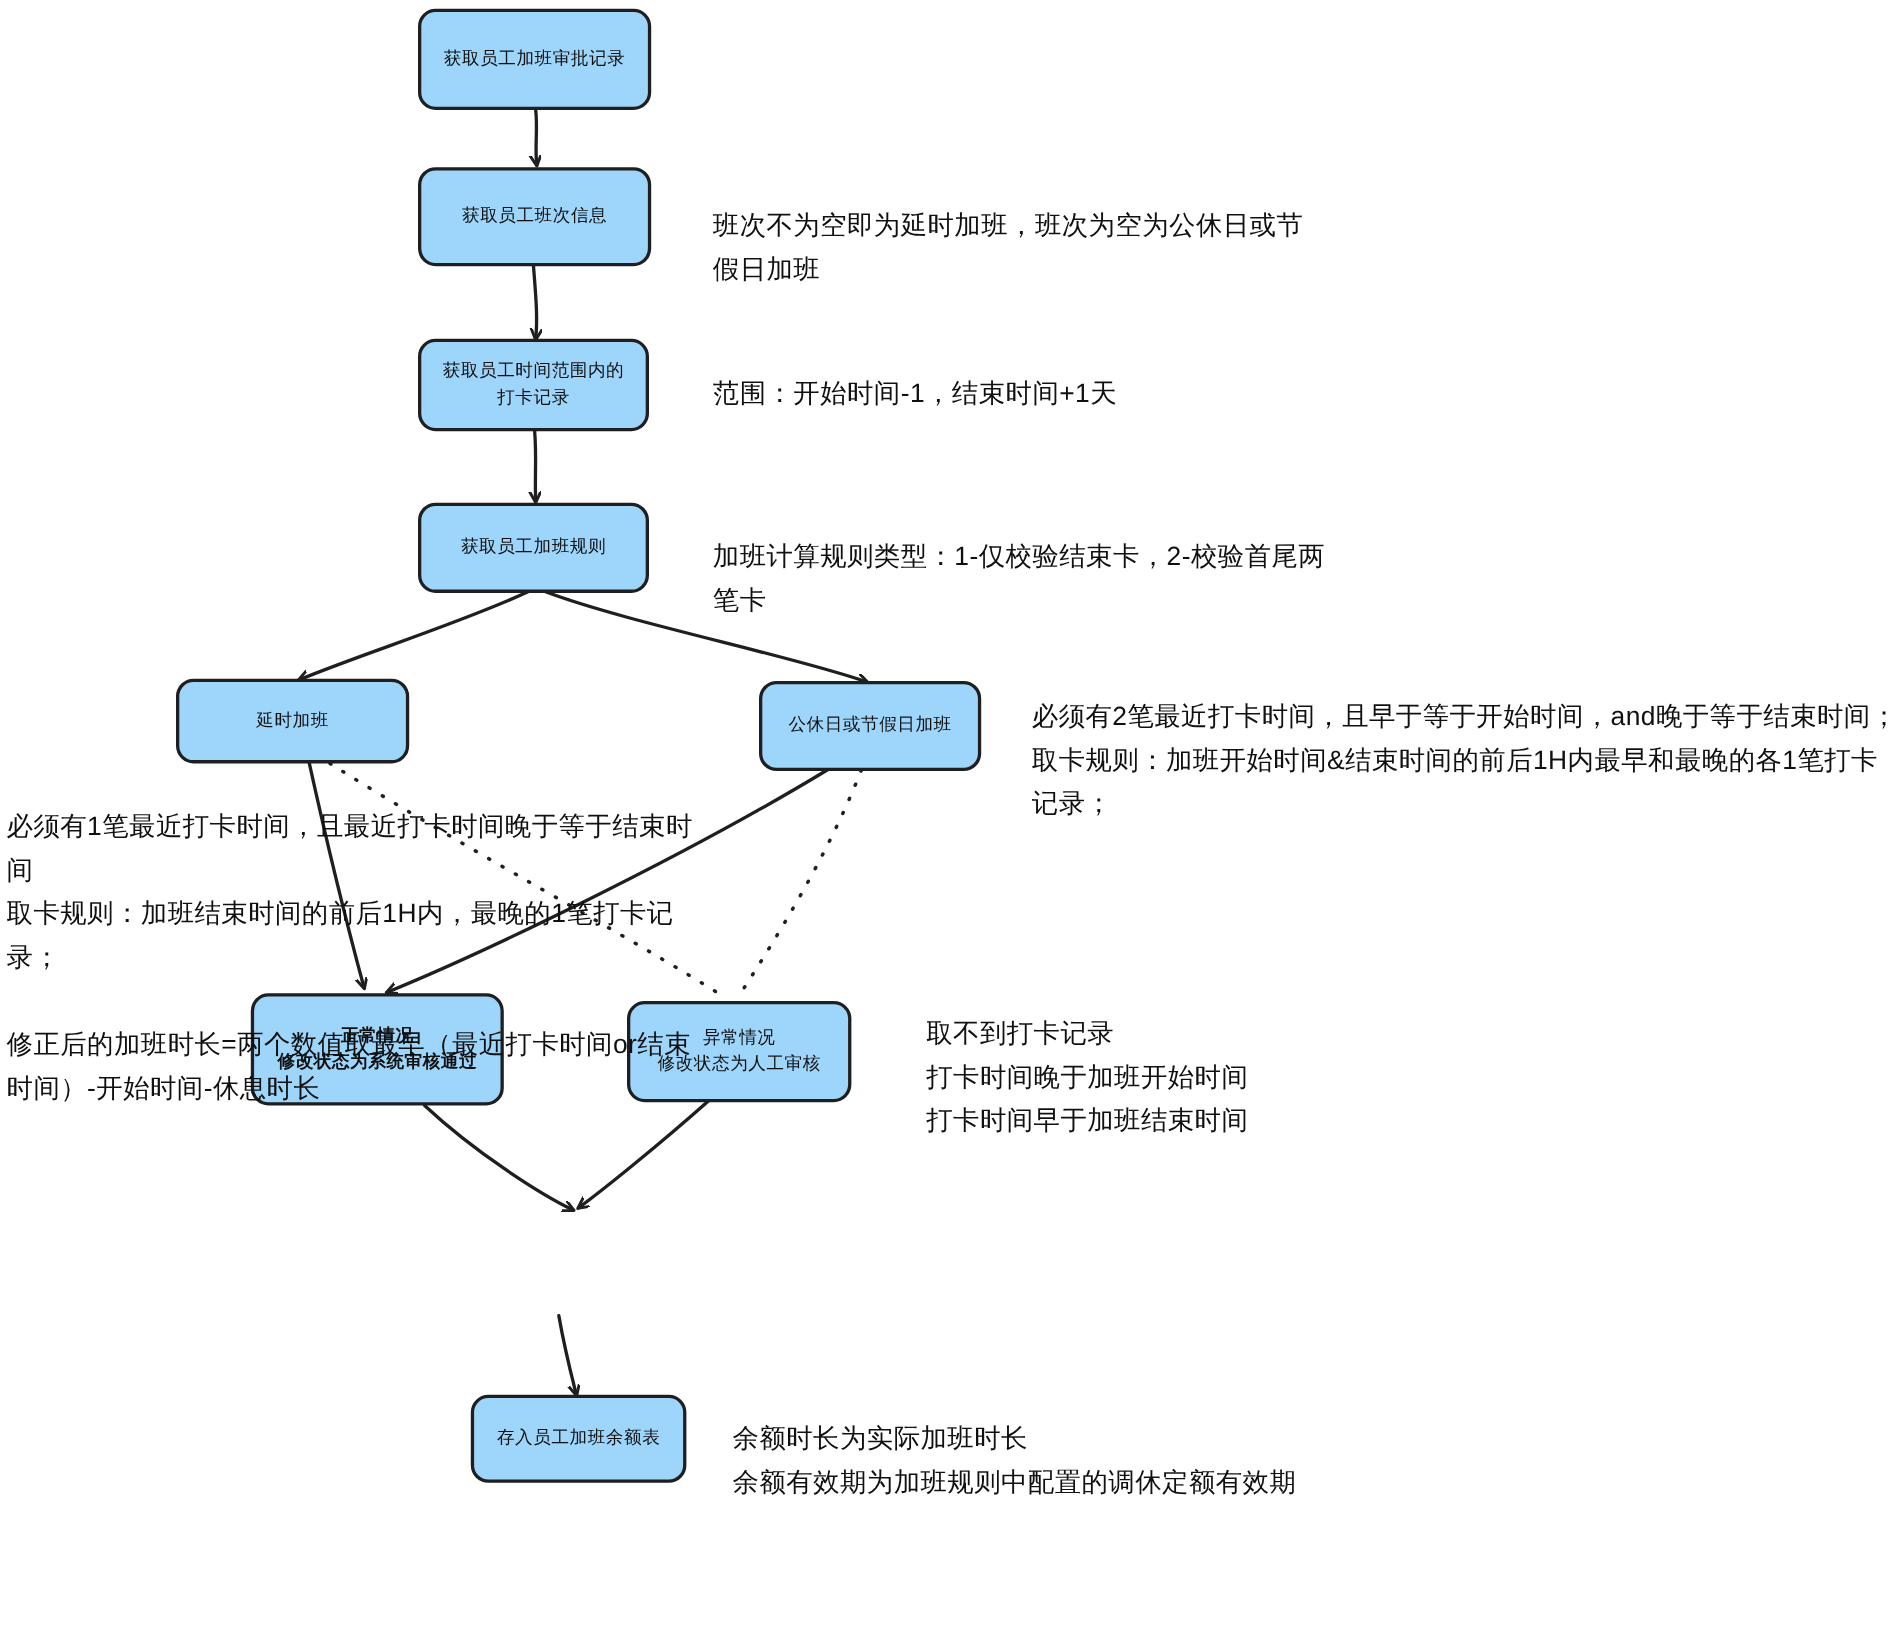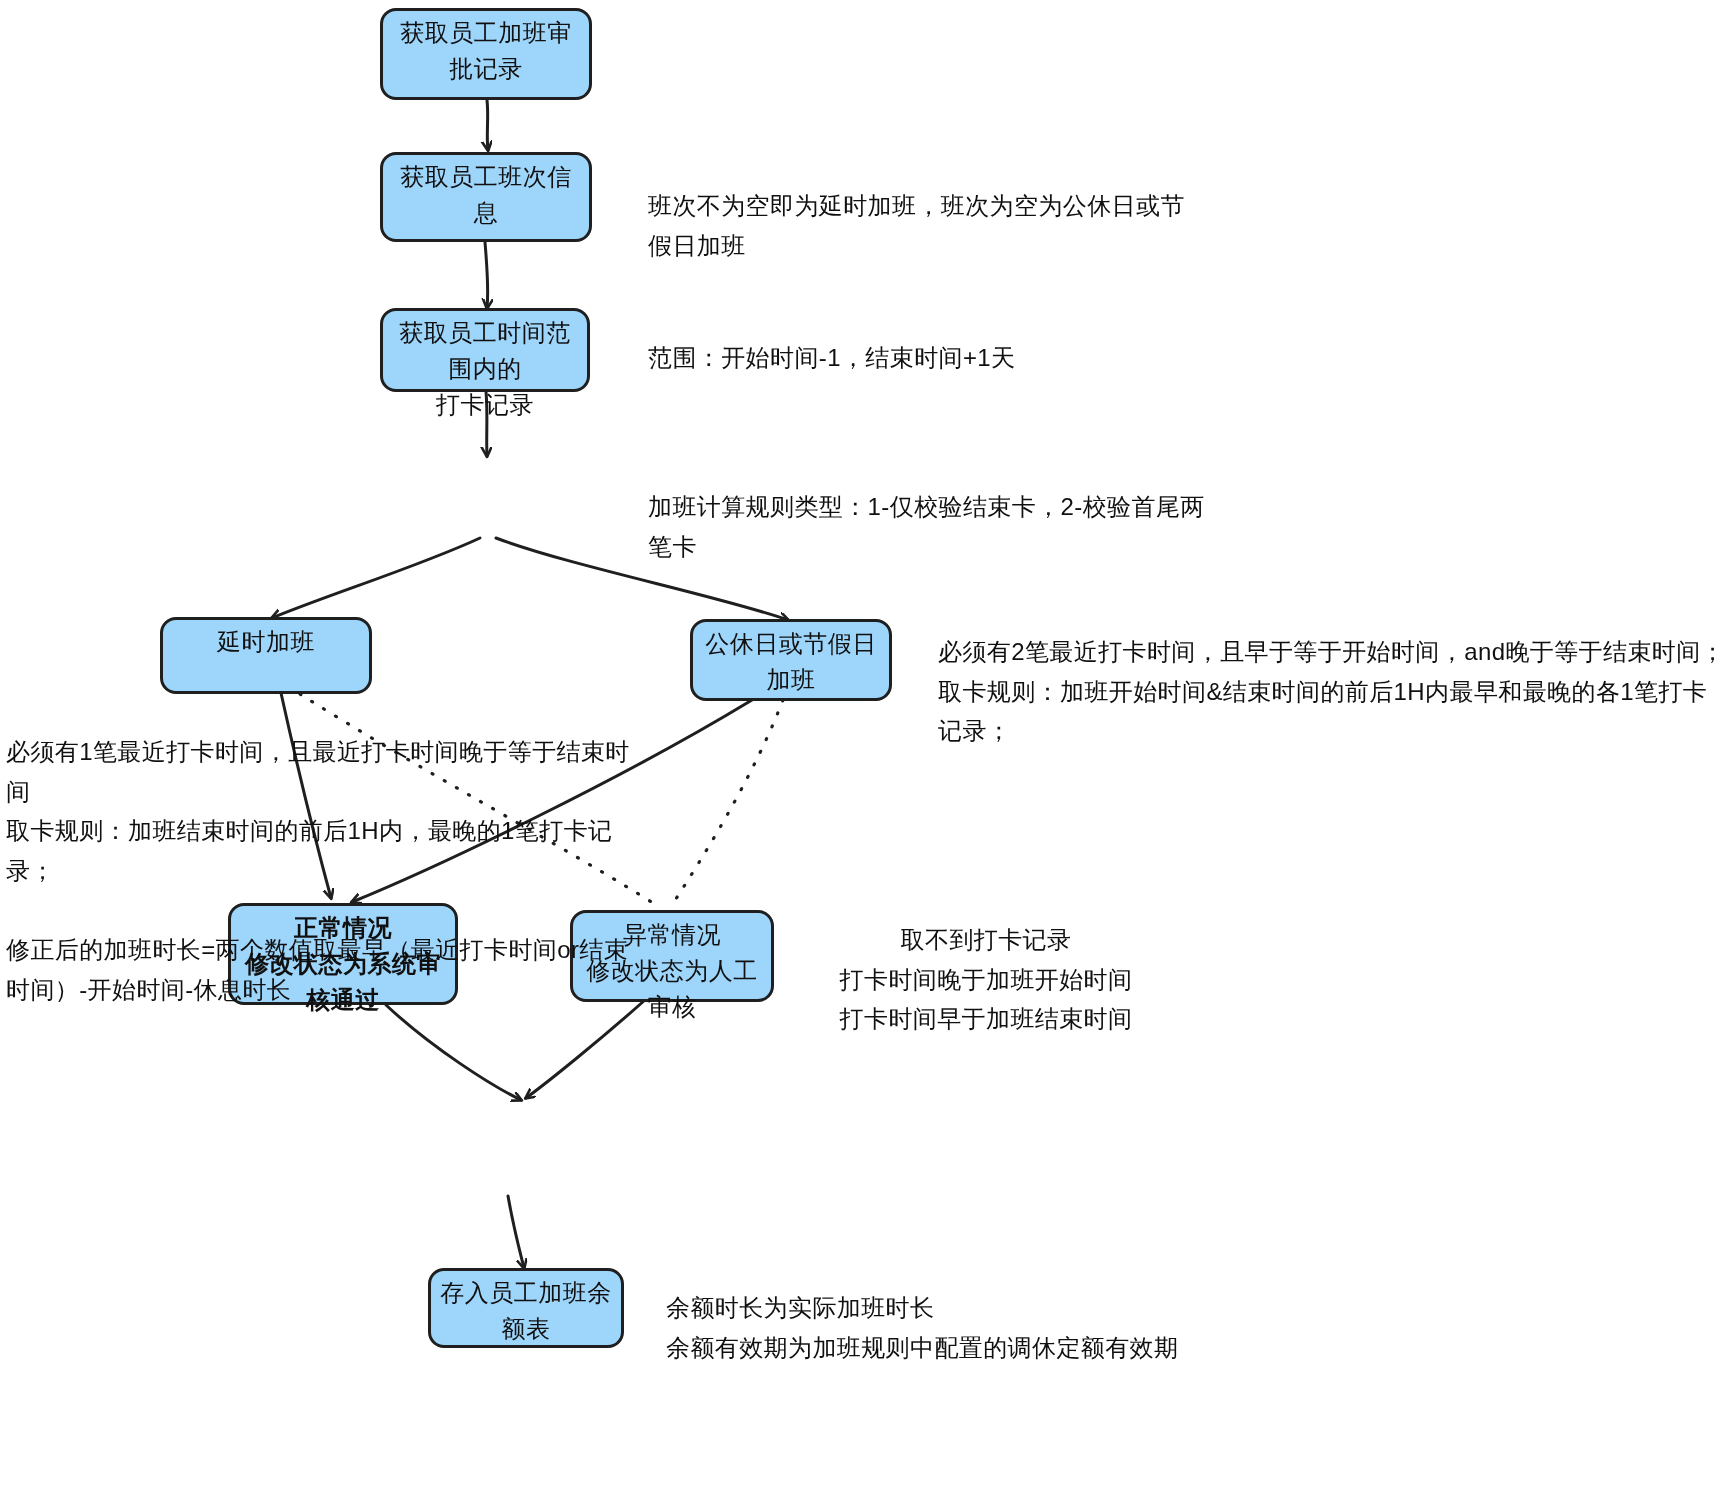--- a/index.html
+++ b/index.html
@@ -20,24 +20,25 @@
     width: 1730px;
     height: 1500px;
   }
   .node {
     position: absolute;
     background: #9ed5fb;
     border: 3px solid #1f1f1f;
     border-radius: 16px;
     box-sizing: border-box;
     display: flex;
+    align-items: center;
     justify-content: center;
     text-align: center;
     color: #101010;
-    font-size: 24px;
+    font-size: 16px;
     line-height: 1.5;
     letter-spacing: 0.5px;
     white-space: pre-line;
     padding: 4px 8px;
   }
   .annot {
     position: absolute;
     color: #101010;
     font-size: 24px;
     line-height: 1.65;
@@ -95,20 +96,23 @@
 
   <div class="node" style="left:380px; top:152px; width:212px; height:90px;">
     <span>获取员工班次信息</span>
   </div>
 
   <div class="node" style="left:380px; top:308px; width:210px; height:84px;">
     <span>获取员工时间范围内的
 打卡记录</span>
   </div>
 
+  <div class="node" style="left:380px; top:457px; width:210px; height:82px;">
+    <span>获取员工加班规则</span>
+  </div>
 
   <div class="node" style="left:690px; top:619px; width:202px; height:82px;">
     <span>公休日或节假日加班</span>
   </div>
 
   <div class="node" style="left:160px; top:617px; width:212px; height:77px;">
     <span>延时加班</span>
   </div>
 
   <div class="node" style="left:228px; top:903px; width:230px; height:102px;font-weight:bold;">
@@ -133,21 +137,21 @@
   <div class="annot" style="left:648px; top:487px; width:560px;">加班计算规则类型：1-仅校验结束卡，2-校验首尾两笔卡</div>
 
   <div class="annot" style="left:938px; top:632px; width:790px;">必须有2笔最近打卡时间，且早于等于开始时间，and晚于等于结束时间；
 取卡规则：加班开始时间&amp;结束时间的前后1H内最早和最晚的各1笔打卡记录；</div>
 
   <div class="annot" style="left:6px; top:732px; width:640px;">必须有1笔最近打卡时间，且最近打卡时间晚于等于结束时间
 取卡规则：加班结束时间的前后1H内，最晚的1笔打卡记录；
 
 修正后的加班时长=两个数值取最早（最近打卡时间or结束时间）-开始时间-休息时长</div>
 
-  <div class="annot" style="left:776px; top:920px; width:420px;text-align:center;">取不到打卡记录
+  <div class="annot" style="left:842px; top:920px; width:420px;">取不到打卡记录
 打卡时间晚于加班开始时间
 打卡时间早于加班结束时间</div>
 
 
   <div class="annot" style="left:666px; top:1288px; width:560px;">余额时长为实际加班时长
 余额有效期为加班规则中配置的调休定额有效期</div>
 
 </div>
 
 </body></html>

